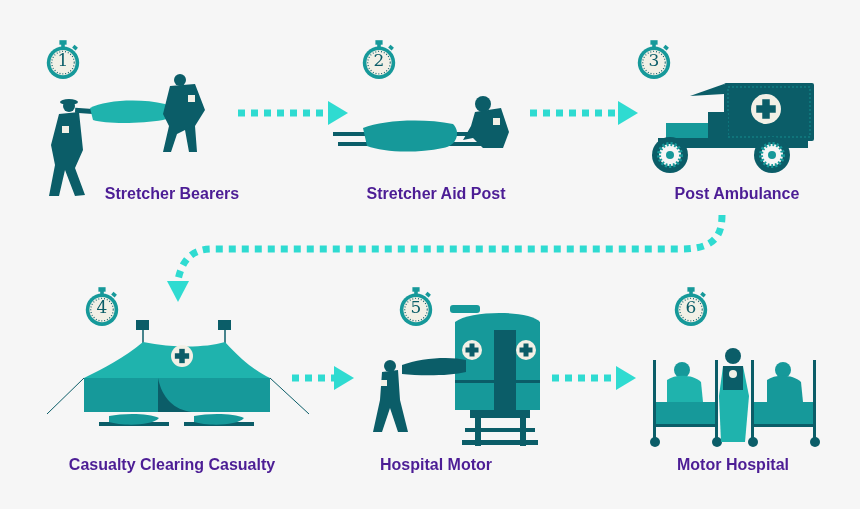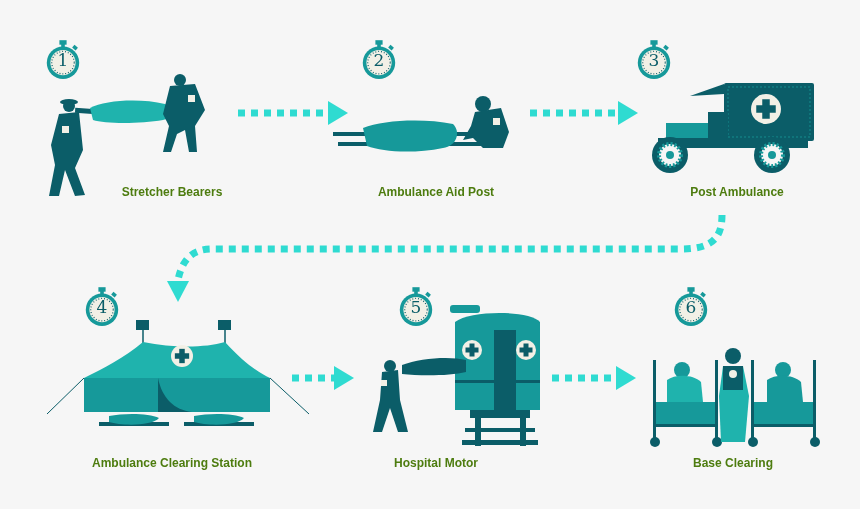--- a/index.html
+++ b/index.html
@@ -1,18 +1,18 @@
 <!DOCTYPE html>
 <html><head>
 <meta charset="utf-8">
 <style>
   html,body{margin:0;padding:0;}
   body{width:860px;height:509px;background:#f6f6f6;position:relative;overflow:hidden;font-family:"Liberation Sans",sans-serif;}
   .abs{position:absolute;}
-  .label{position:absolute;font-weight:bold;font-size:12px;color:#4d7c0f;white-space:nowrap;transform:translateX(-50%);}
+  .label{position:absolute;font-weight:bold;font-size:16px;color:#4c1d95;white-space:nowrap;transform:translateX(-50%);}
   svg{position:absolute;overflow:visible;}
 </style>
 </head>
 <body>
 
 <svg width="0" height="0" style="position:absolute">
   <defs>
     <symbol id="watch" viewBox="0 0 40 44">
       <rect x="16" y="0" width="8" height="5" fill="#16999a"></rect>
       <rect x="18" y="4" width="4" height="4" fill="#16999a"></rect>
@@ -70,21 +70,21 @@
     </svg>
   <div class="abs" style="left:361px;top:50px;width:36px;text-align:center;font-family:'DejaVu Serif',serif;font-size:17px;color:#0b5d68;">2</div>
   <svg style="left:333px;top:90px" width="190" height="70" viewBox="0 0 190 70">
     <rect x="0" y="42" width="150" height="4" fill="#0b5d68"></rect>
     <rect x="5" y="52" width="150" height="4" fill="#0b5d68"></rect>
     <path d="M30,38 C50,30 90,28 120,34 C128,42 124,56 110,58 C80,64 50,62 34,56 Z" fill="#16999a"></path>
     <circle cx="150" cy="14" r="8" fill="#0b5d68"></circle>
     <path d="M142,22 L168,18 L176,42 L170,58 L150,58 L140,48 L130,50 L138,36 Z" fill="#0b5d68"></path>
     <rect x="160" y="28" width="7" height="7" fill="#f2f0e6"></rect>
   </svg>
-  <div class="label" style="left:436px;top:185px;">Ambulance Aid Post</div>
+  <div class="label" style="left:436px;top:185px;">Stretcher Aid Post</div>
 </div>
 
 <div>
   <svg style="left:636px;top:40px" width="36" height="40">
       <use href="#watch"></use>
     </svg>
   <div class="abs" style="left:636px;top:50px;width:36px;text-align:center;font-family:'DejaVu Serif',serif;font-size:17px;color:#0b5d68;">3</div>
   <svg style="left:648px;top:80px" width="170" height="100" viewBox="0 0 170 100">
     <polygon points="42,16 76,4 76,14" fill="#0b5d68"></polygon>
     <rect x="76" y="3" width="90" height="58" rx="2" fill="#0b5d68"></rect>
@@ -118,21 +118,21 @@
     <rect x="40" y="60" width="186" height="34" fill="#16999a"></rect>
     <rect x="114" y="60" width="34" height="34" fill="#0b5d68"></rect>
     <path d="M114,60 C118,80 130,92 148,94 L148,60 Z" fill="#16999a"></path>
     <line x1="40" y1="60" x2="3" y2="96" stroke="#0b5d68" stroke-width="1"></line>
     <line x1="226" y1="60" x2="265" y2="96" stroke="#0b5d68" stroke-width="1"></line>
     <rect x="55" y="104" width="70" height="4" fill="#0b5d68"></rect>
     <path d="M65,98 C80,95 105,95 115,100 C108,108 78,108 65,104 Z" fill="#16999a"></path>
     <rect x="140" y="104" width="70" height="4" fill="#0b5d68"></rect>
     <path d="M150,98 C165,95 190,95 200,100 C193,108 163,108 150,104 Z" fill="#16999a"></path>
   </svg>
-  <div class="label" style="left:172px;top:456px;">Ambulance Clearing Station</div>
+  <div class="label" style="left:172px;top:456px;">Casualty Clearing Casualty</div>
 </div>
 
 <div>
   <svg style="left:398px;top:287px" width="36" height="40">
       <use href="#watch"></use>
     </svg>
   <div class="abs" style="left:398px;top:297px;width:36px;text-align:center;font-family:'DejaVu Serif',serif;font-size:17px;color:#0b5d68;">5</div>
   <svg style="left:370px;top:300px" width="180" height="150" viewBox="0 0 180 150">
     <rect x="80" y="5" width="30" height="8" rx="3" fill="#16999a"></rect>
     <path d="M85,22 C100,10 160,10 170,22 L170,110 L85,110 Z" fill="#16999a"></path>
@@ -176,14 +176,14 @@
 
     <circle cx="138" cy="30" r="8" fill="#16999a"></circle>
     <path d="M122,40 C130,34 148,34 156,42 L158,62 L122,62 Z" fill="#16999a"></path>
     <rect x="108" y="62" width="62" height="22" fill="#16999a"></rect>
     <rect x="106" y="20" width="3" height="80" fill="#0b5d68"></rect>
     <rect x="168" y="20" width="3" height="80" fill="#0b5d68"></rect>
     <rect x="106" y="84" width="65" height="3" fill="#0b5d68"></rect>
     <circle cx="108" cy="102" r="5" fill="#0b5d68"></circle>
     <circle cx="170" cy="102" r="5" fill="#0b5d68"></circle>
   </svg>
-  <div class="label" style="left:733px;top:456px;">Base Clearing</div>
+  <div class="label" style="left:733px;top:456px;">Motor Hospital</div>
 </div>
 
 </body></html>

